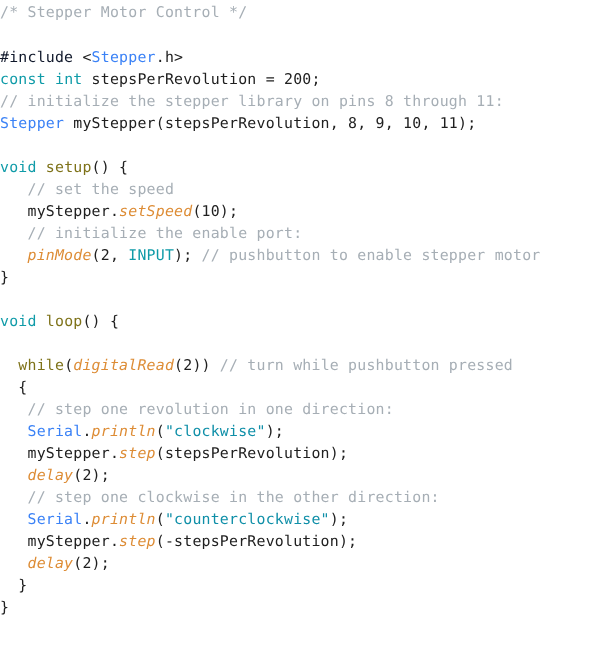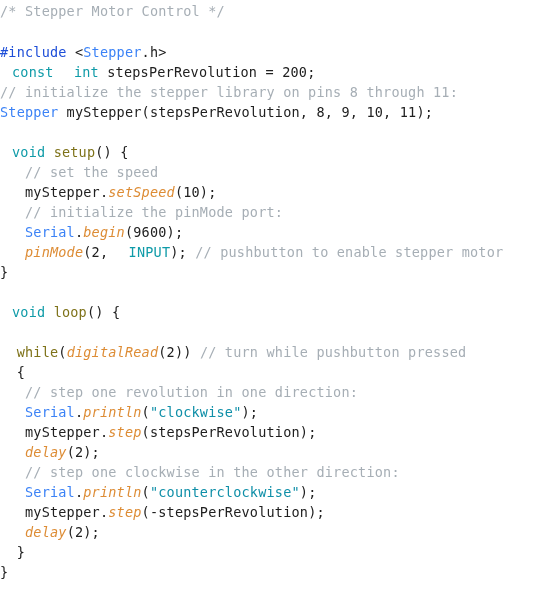--- a/index.html
+++ b/index.html
@@ -29,44 +29,43 @@
     font-family: "DejaVu Sans Mono", "Liberation Mono", monospace;
     color: #202020;
   }
   .code-line:first-child {
     height: 22px;
     line-height: 22px;
   }
   
   .t-plain    { color: #202020; }
   .t-comment  { color: #a6aeb5; }
-  .t-keyword  { color: #0f9ba8; margin-left: 12px; }   
+  .t-keyword  { color: #0f9ba8; }   
   .t-function { color: #7e7219; text-align: right; }   
   .t-type     { color: #3b82f6; }   
   .t-method   { color: #dd8c35; font-style: italic; }   
   .t-string   { color: #0f8fa8; }
-  .t-preproc  { color: #1d4ed8; }
+  .t-preproc  { color: #0f172a; }
 </style>
 </head>
 <body>
 
 <div id="code-editor">
   <div id="code-lines">
       <div class="code-line"><span class="t-comment">/* Stepper Motor Control */</span></div>
       <div class="code-line">&nbsp;</div>
       <div class="code-line"><span class="t-preproc">#include</span><span class="t-plain"> &lt;</span><span class="t-type">Stepper</span><span class="t-plain">.h&gt;</span></div>
       <div class="code-line"><span class="t-keyword">const</span><span class="t-plain"> </span><span class="t-keyword">int</span><span class="t-plain"> stepsPerRevolution = 200;</span></div>
       <div class="code-line"><span class="t-comment">// initialize the stepper library on pins 8 through 11:</span></div>
       <div class="code-line"><span class="t-type">Stepper</span><span class="t-plain"> myStepper(stepsPerRevolution, 8, 9, 10, 11);</span></div>
       <div class="code-line">&nbsp;</div>
       <div class="code-line"><span class="t-keyword">void</span><span class="t-plain"> </span><span class="t-function">setup</span><span class="t-plain">() {</span></div>
       <div class="code-line"><span class="t-plain">   </span><span class="t-comment">// set the speed</span></div>
       <div class="code-line"><span class="t-plain">   myStepper.</span><span class="t-method">setSpeed</span><span class="t-plain">(10);</span></div>
-      <div class="code-line"><span class="t-plain">   </span><span class="t-comment">// initialize the pinMode port:</span></div>
-      <div class="code-line"><span class="t-plain">   </span><span class="t-type">Serial</span><span class="t-plain">.</span><span class="t-method">begin</span><span class="t-plain">(9600);</span></div>
+      <div class="code-line"><span class="t-plain">   </span><span class="t-comment">// initialize the enable port:</span></div>
       <div class="code-line"><span class="t-plain">   </span><span class="t-method">pinMode</span><span class="t-plain">(2, </span><span class="t-keyword">INPUT</span><span class="t-plain">); </span><span class="t-comment">// pushbutton to enable stepper motor</span></div>
       <div class="code-line"><span class="t-plain">}</span></div>
       <div class="code-line">&nbsp;</div>
       <div class="code-line"><span class="t-keyword">void</span><span class="t-plain"> </span><span class="t-function">loop</span><span class="t-plain">() {</span></div>
       <div class="code-line">&nbsp;</div>
       <div class="code-line"><span class="t-plain">  </span><span class="t-function">while</span><span class="t-plain">(</span><span class="t-method">digitalRead</span><span class="t-plain">(2)) </span><span class="t-comment">// turn while pushbutton pressed</span></div>
       <div class="code-line"><span class="t-plain">  {</span></div>
       <div class="code-line"><span class="t-plain">   </span><span class="t-comment">// step one revolution in one direction:</span></div>
       <div class="code-line"><span class="t-plain">   </span><span class="t-type">Serial</span><span class="t-plain">.</span><span class="t-method">println</span><span class="t-plain">(</span><span class="t-string">"clockwise"</span><span class="t-plain">);</span></div>
       <div class="code-line"><span class="t-plain">   myStepper.</span><span class="t-method">step</span><span class="t-plain">(stepsPerRevolution);</span></div>

